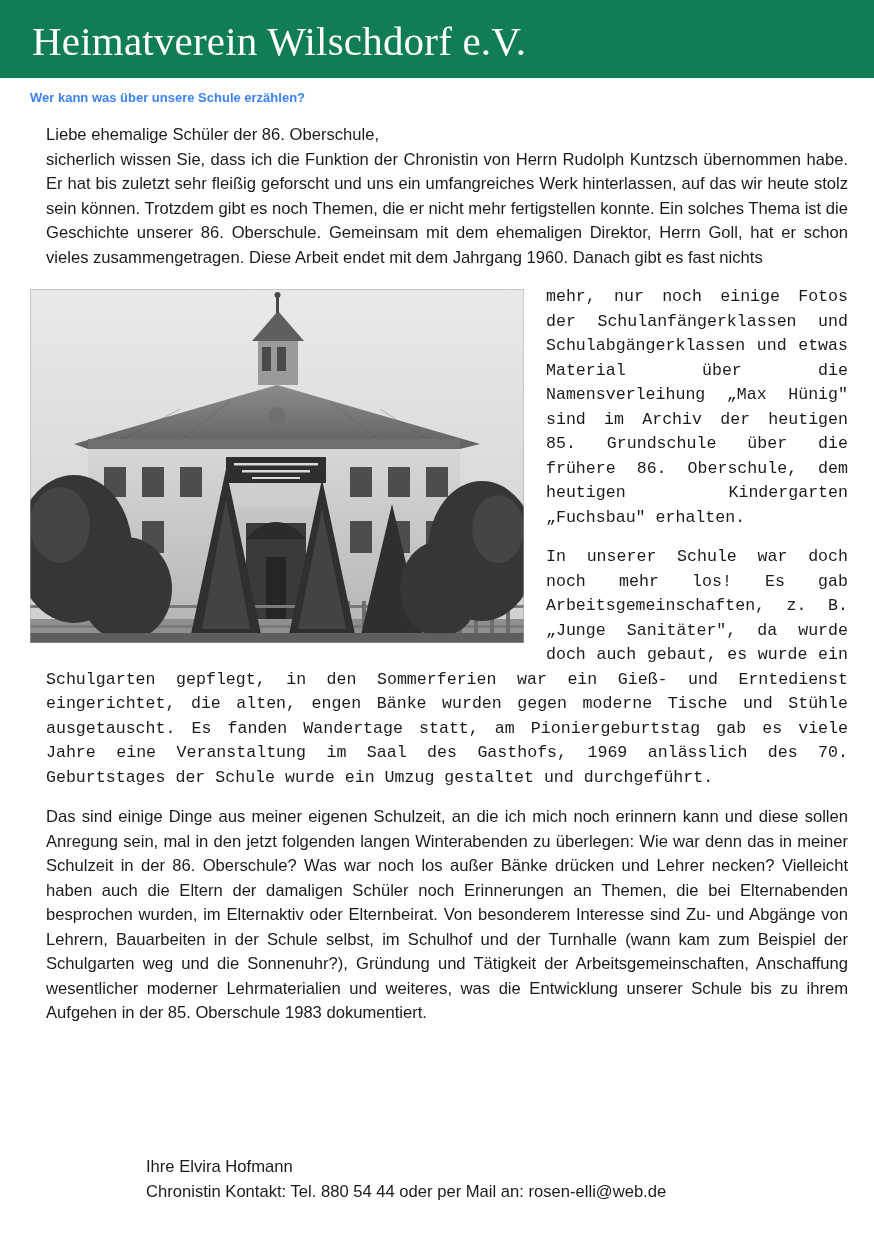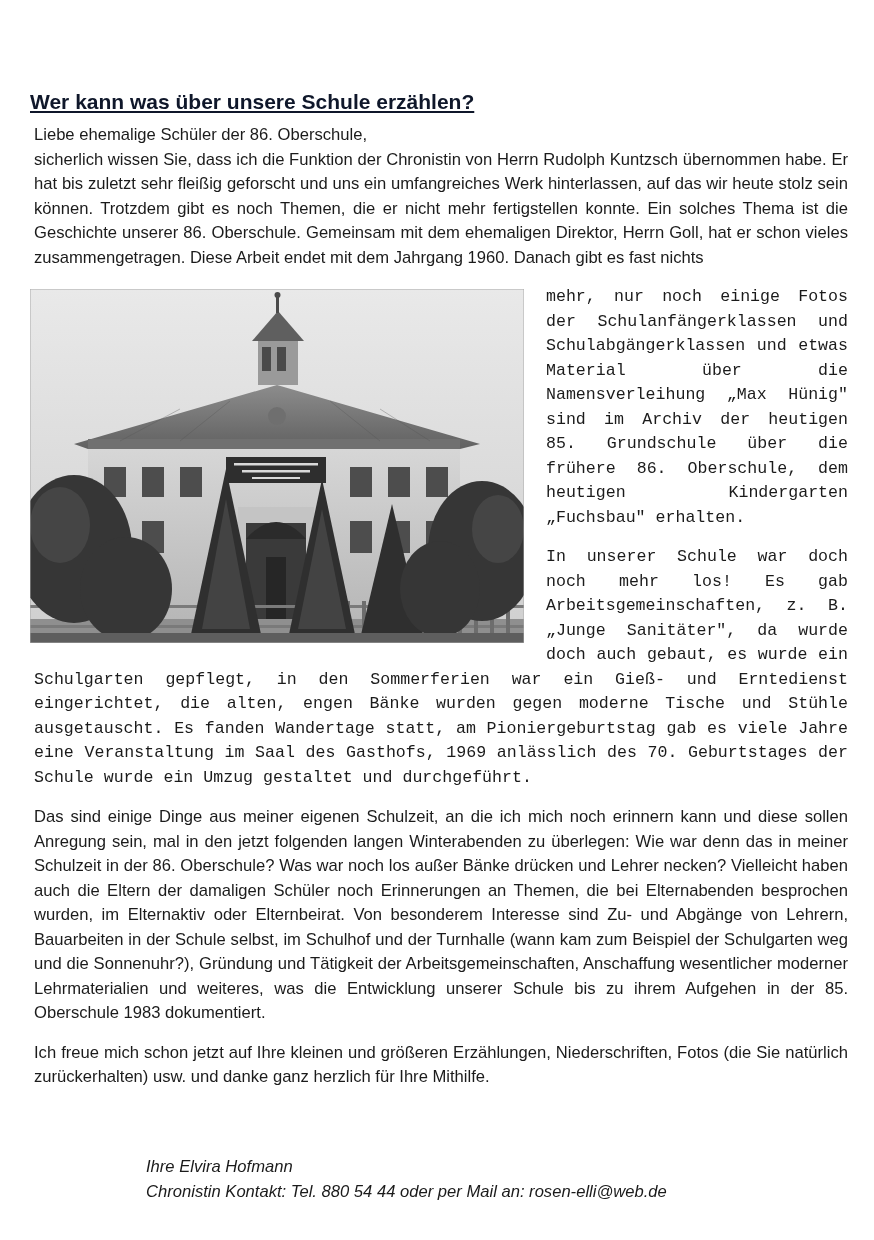--- a/index.html
+++ b/index.html
@@ -37,34 +37,33 @@
     letter-spacing: 0.2px;
     color: #ffffff;
     white-space: nowrap;
   }
   
   .headline {
     position: absolute;
     left: 30px;
     top: 90px;
     width: 810px;
-    font-size: 21px;
+    font-size: 13px;
     font-weight: bold;
-    color: #0f172a;
-    text-decoration: underline;
+    color: #3b82f6;
   }
   
   .content {
     position: absolute;
     left: 30px;
     top: 123px;
     width: 818px;
   }
   p {
-    margin: 0 0 15px 4px;
+    margin: 0 0 15px 16px;
     font-size: 16.6px;
     line-height: 24.5px;
     text-align: justify;
     text-justify: inter-word;
     color: #1b1b1b;
   }
   
   .intro-line {
     display: block;
     text-align: left;
@@ -93,28 +92,30 @@
   
   .signature {
     position: absolute;
     left: 146px;
     top: 1155px;
     width: 700px;
   }
   .signature div {
     font-size: 16.6px;
     line-height: 24.5px;
-    font-style: italic;
   }
 </style>
 </head>
 <body>
 
 <div class="page">
 
+  <div class="banner">
+    <div class="banner-title">Heimatverein Wilschdorf e.V.</div>
+  </div>
 
   <div class="headline">Wer kann was über unsere Schule erzählen?</div>
 
   <div class="content">
 
     <p>
       <span class="intro-line">Liebe ehemalige Schüler der 86. Oberschule,</span>
       <span>sicherlich wissen Sie, dass ich die Funktion der Chronistin von Herrn Rudolph Kuntzsch übernommen habe. Er hat bis zuletzt sehr fleißig geforscht und uns ein umfangreiches Werk hinterlassen, auf das wir heute stolz sein können. Trotzdem gibt es noch Themen, die er nicht mehr fertigstellen konnte. Ein solches Thema ist die Geschichte unserer 86. Oberschule. Gemeinsam mit dem ehemaligen Direktor, Herrn Goll, hat er schon vieles zusammengetragen. Diese Arbeit endet mit dem Jahrgang 1960. Danach gibt es fast nichts</span>
     </p>
 
@@ -237,21 +238,20 @@
           <rect x="0" y="0" width="494" height="354" fill="none" stroke="#aaaaaa" stroke-width="1"></rect>
         </svg>
       </div>
 
       <p>mehr, nur noch einige Fotos der Schulanfängerklassen und Schulabgängerklassen und etwas Material über die Namensverleihung „Max Hünig" sind im Archiv der heutigen 85. Grundschule über die frühere 86. Oberschule, dem heutigen Kindergarten „Fuchsbau" erhalten.</p>
       <p>In unserer Schule war doch noch mehr los! Es gab Arbeitsgemeinschaften, z. B. „Junge Sanitäter", da wurde doch auch gebaut,  es wurde ein Schulgarten gepflegt, in den Sommerferien war ein Gieß- und Erntedienst eingerichtet, die alten, engen Bänke wurden gegen moderne Tische und Stühle ausgetauscht. Es fanden Wandertage statt, am Pioniergeburtstag gab es viele Jahre eine Veranstaltung im Saal des Gasthofs, 1969 anlässlich des 70. Geburtstages der Schule wurde ein Umzug gestaltet und durchgeführt.</p>
       <div class="clear"></div>
     </div>
 
     <p>Das sind einige Dinge aus meiner eigenen Schulzeit, an die ich mich noch erinnern kann und diese sollen Anregung sein, mal in den jetzt folgenden langen Winterabenden zu überlegen: Wie war denn das in meiner Schulzeit in der 86. Oberschule? Was war noch los außer Bänke drücken und Lehrer necken? Vielleicht haben auch die Eltern der damaligen Schüler noch Erinnerungen an Themen, die bei Elternabenden besprochen wurden, im Elternaktiv oder Elternbeirat. Von besonderem Interesse sind Zu- und Abgänge von Lehrern, Bauarbeiten in der Schule selbst, im Schulhof und der Turnhalle (wann kam zum Beispiel der Schulgarten weg und die Sonnenuhr?), Gründung und Tätigkeit der Arbeitsgemeinschaften, Anschaffung wesentlicher moderner Lehrmaterialien und weiteres, was die Entwicklung unserer Schule bis zu ihrem Aufgehen in der 85. Oberschule 1983 dokumentiert.</p>
-    <p>Ich freue mich schon jetzt auf Ihre kleinen und größeren Erzählungen, Niederschriften, Fotos (die Sie natürlich zurückerhalten) usw. und danke ganz herzlich für Ihre Mithilfe.</p>
   </div>
 
   <div class="signature">
     <div>Ihre Elvira Hofmann</div>
     <div>Chronistin Kontakt: Tel. 880 54 44 oder per Mail an: rosen-elli@web.de</div>
   </div>
 
 </div>
 
 </body></html>

